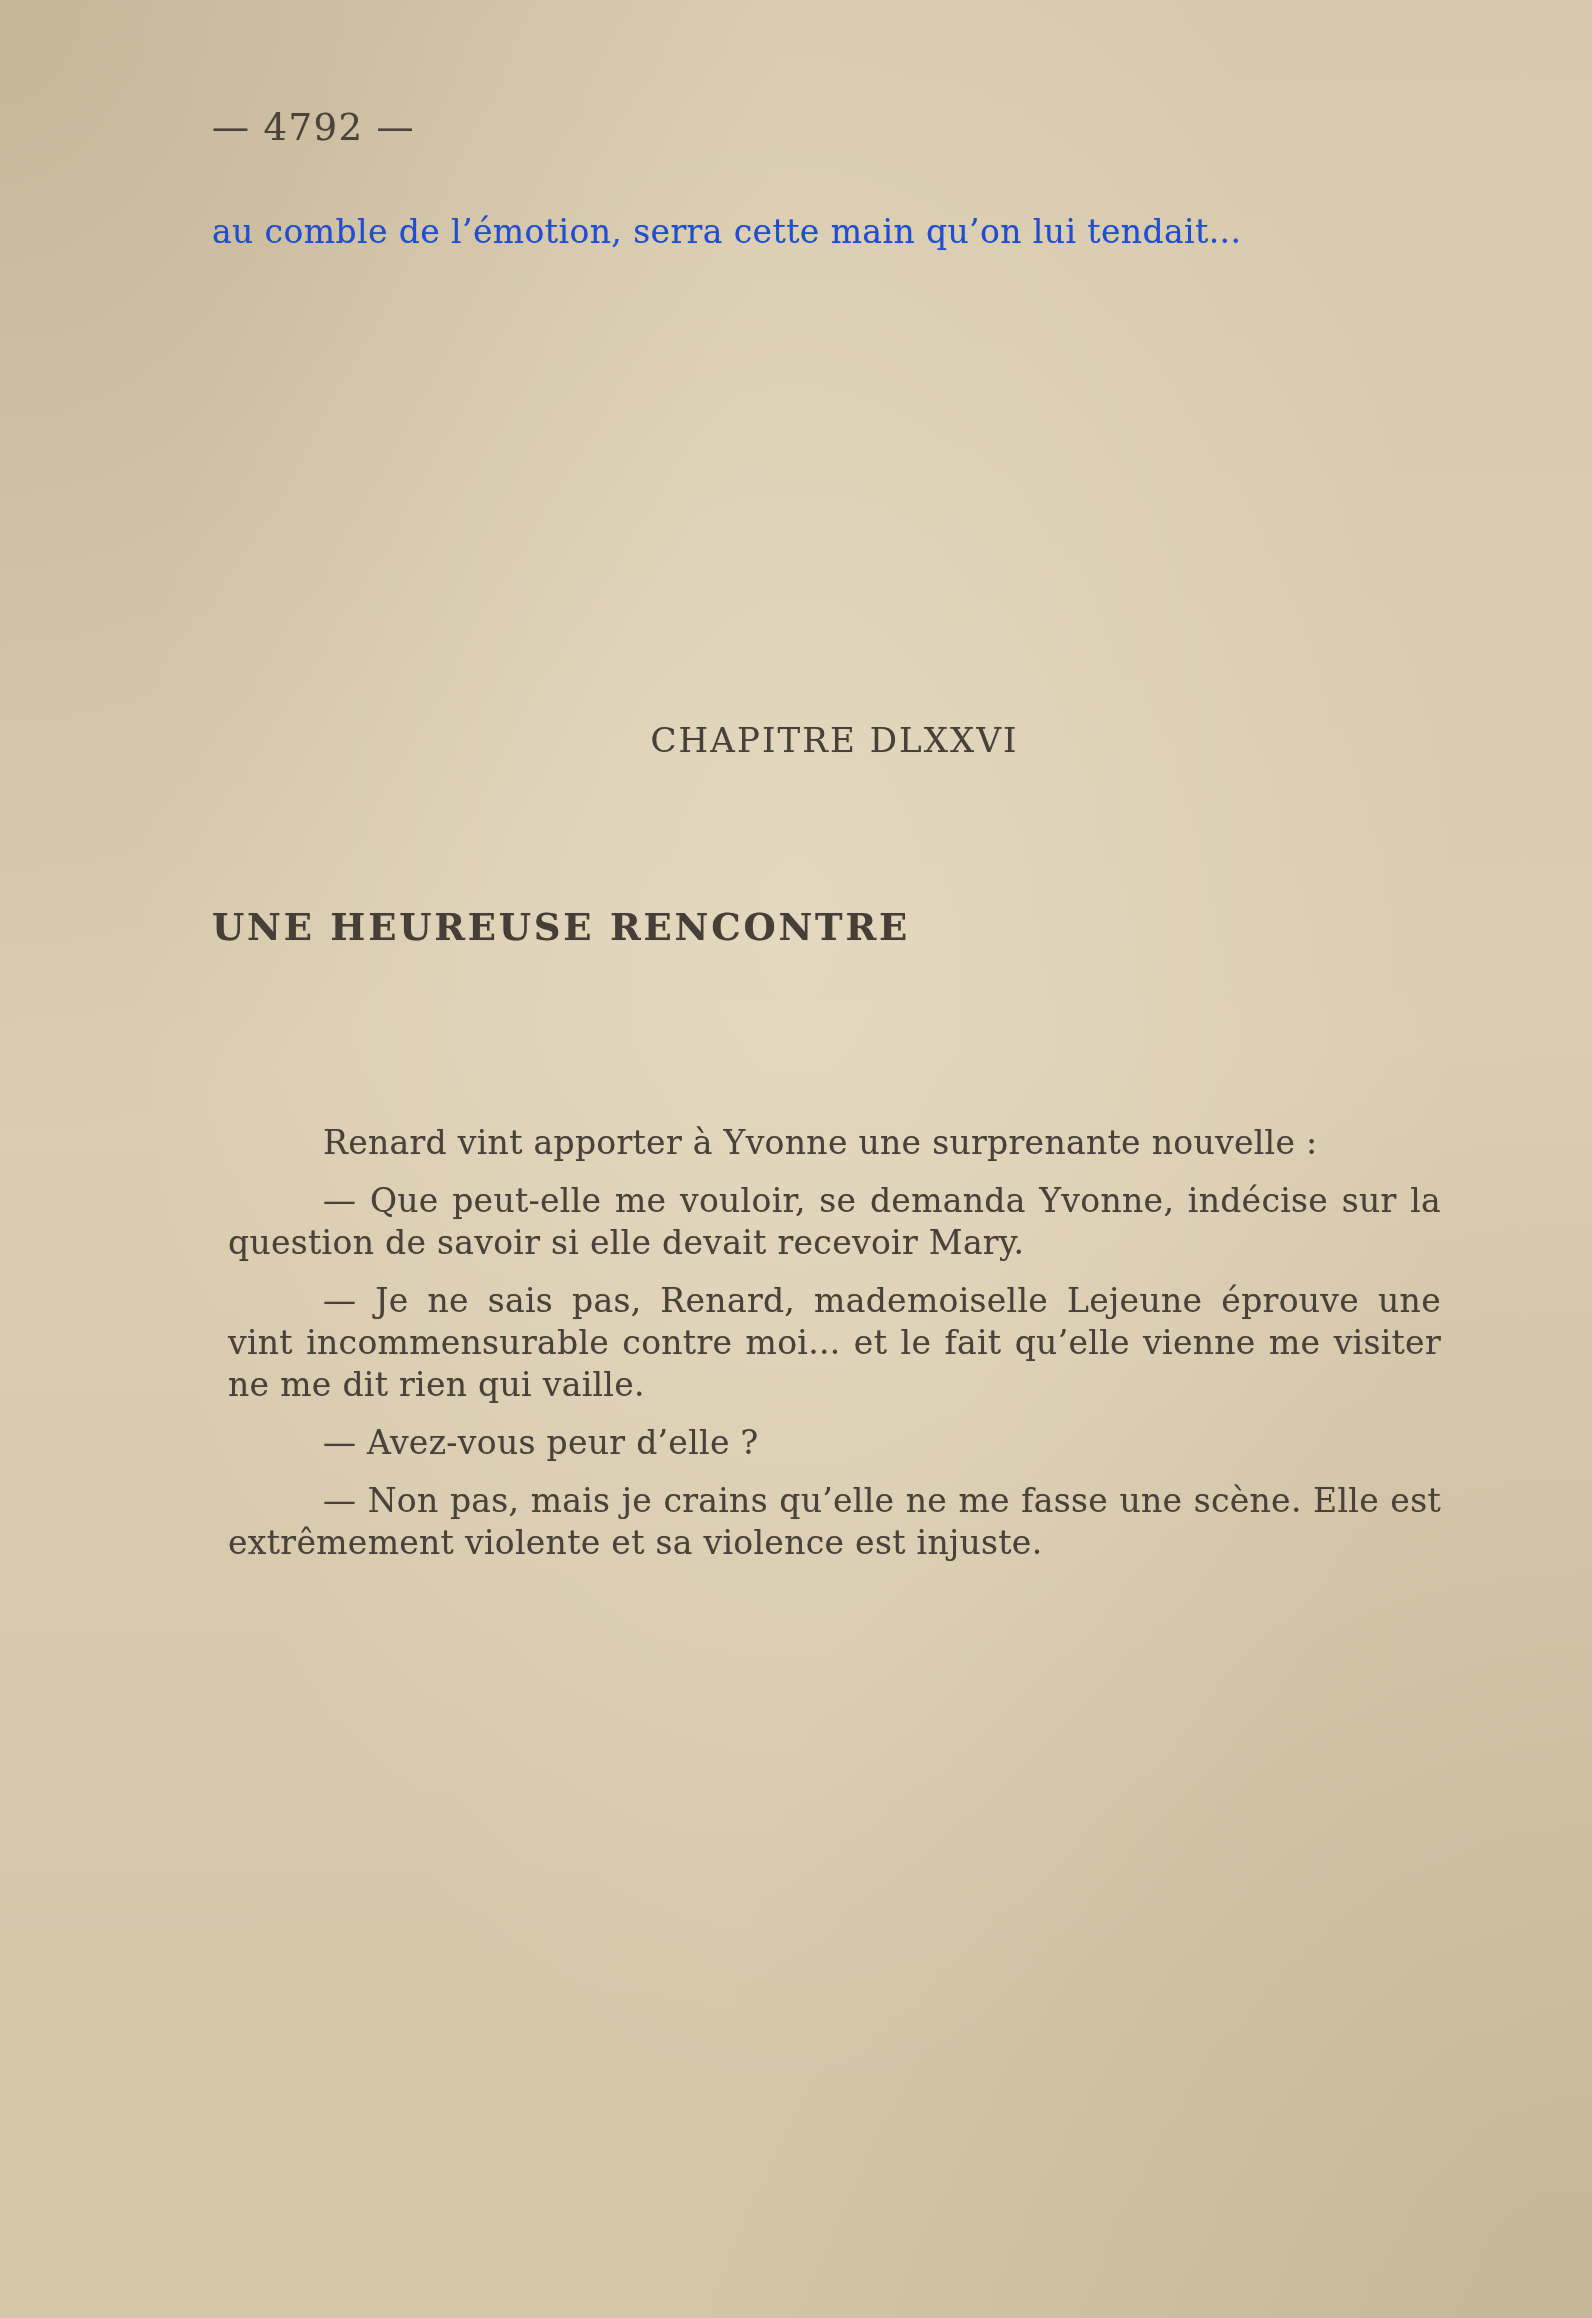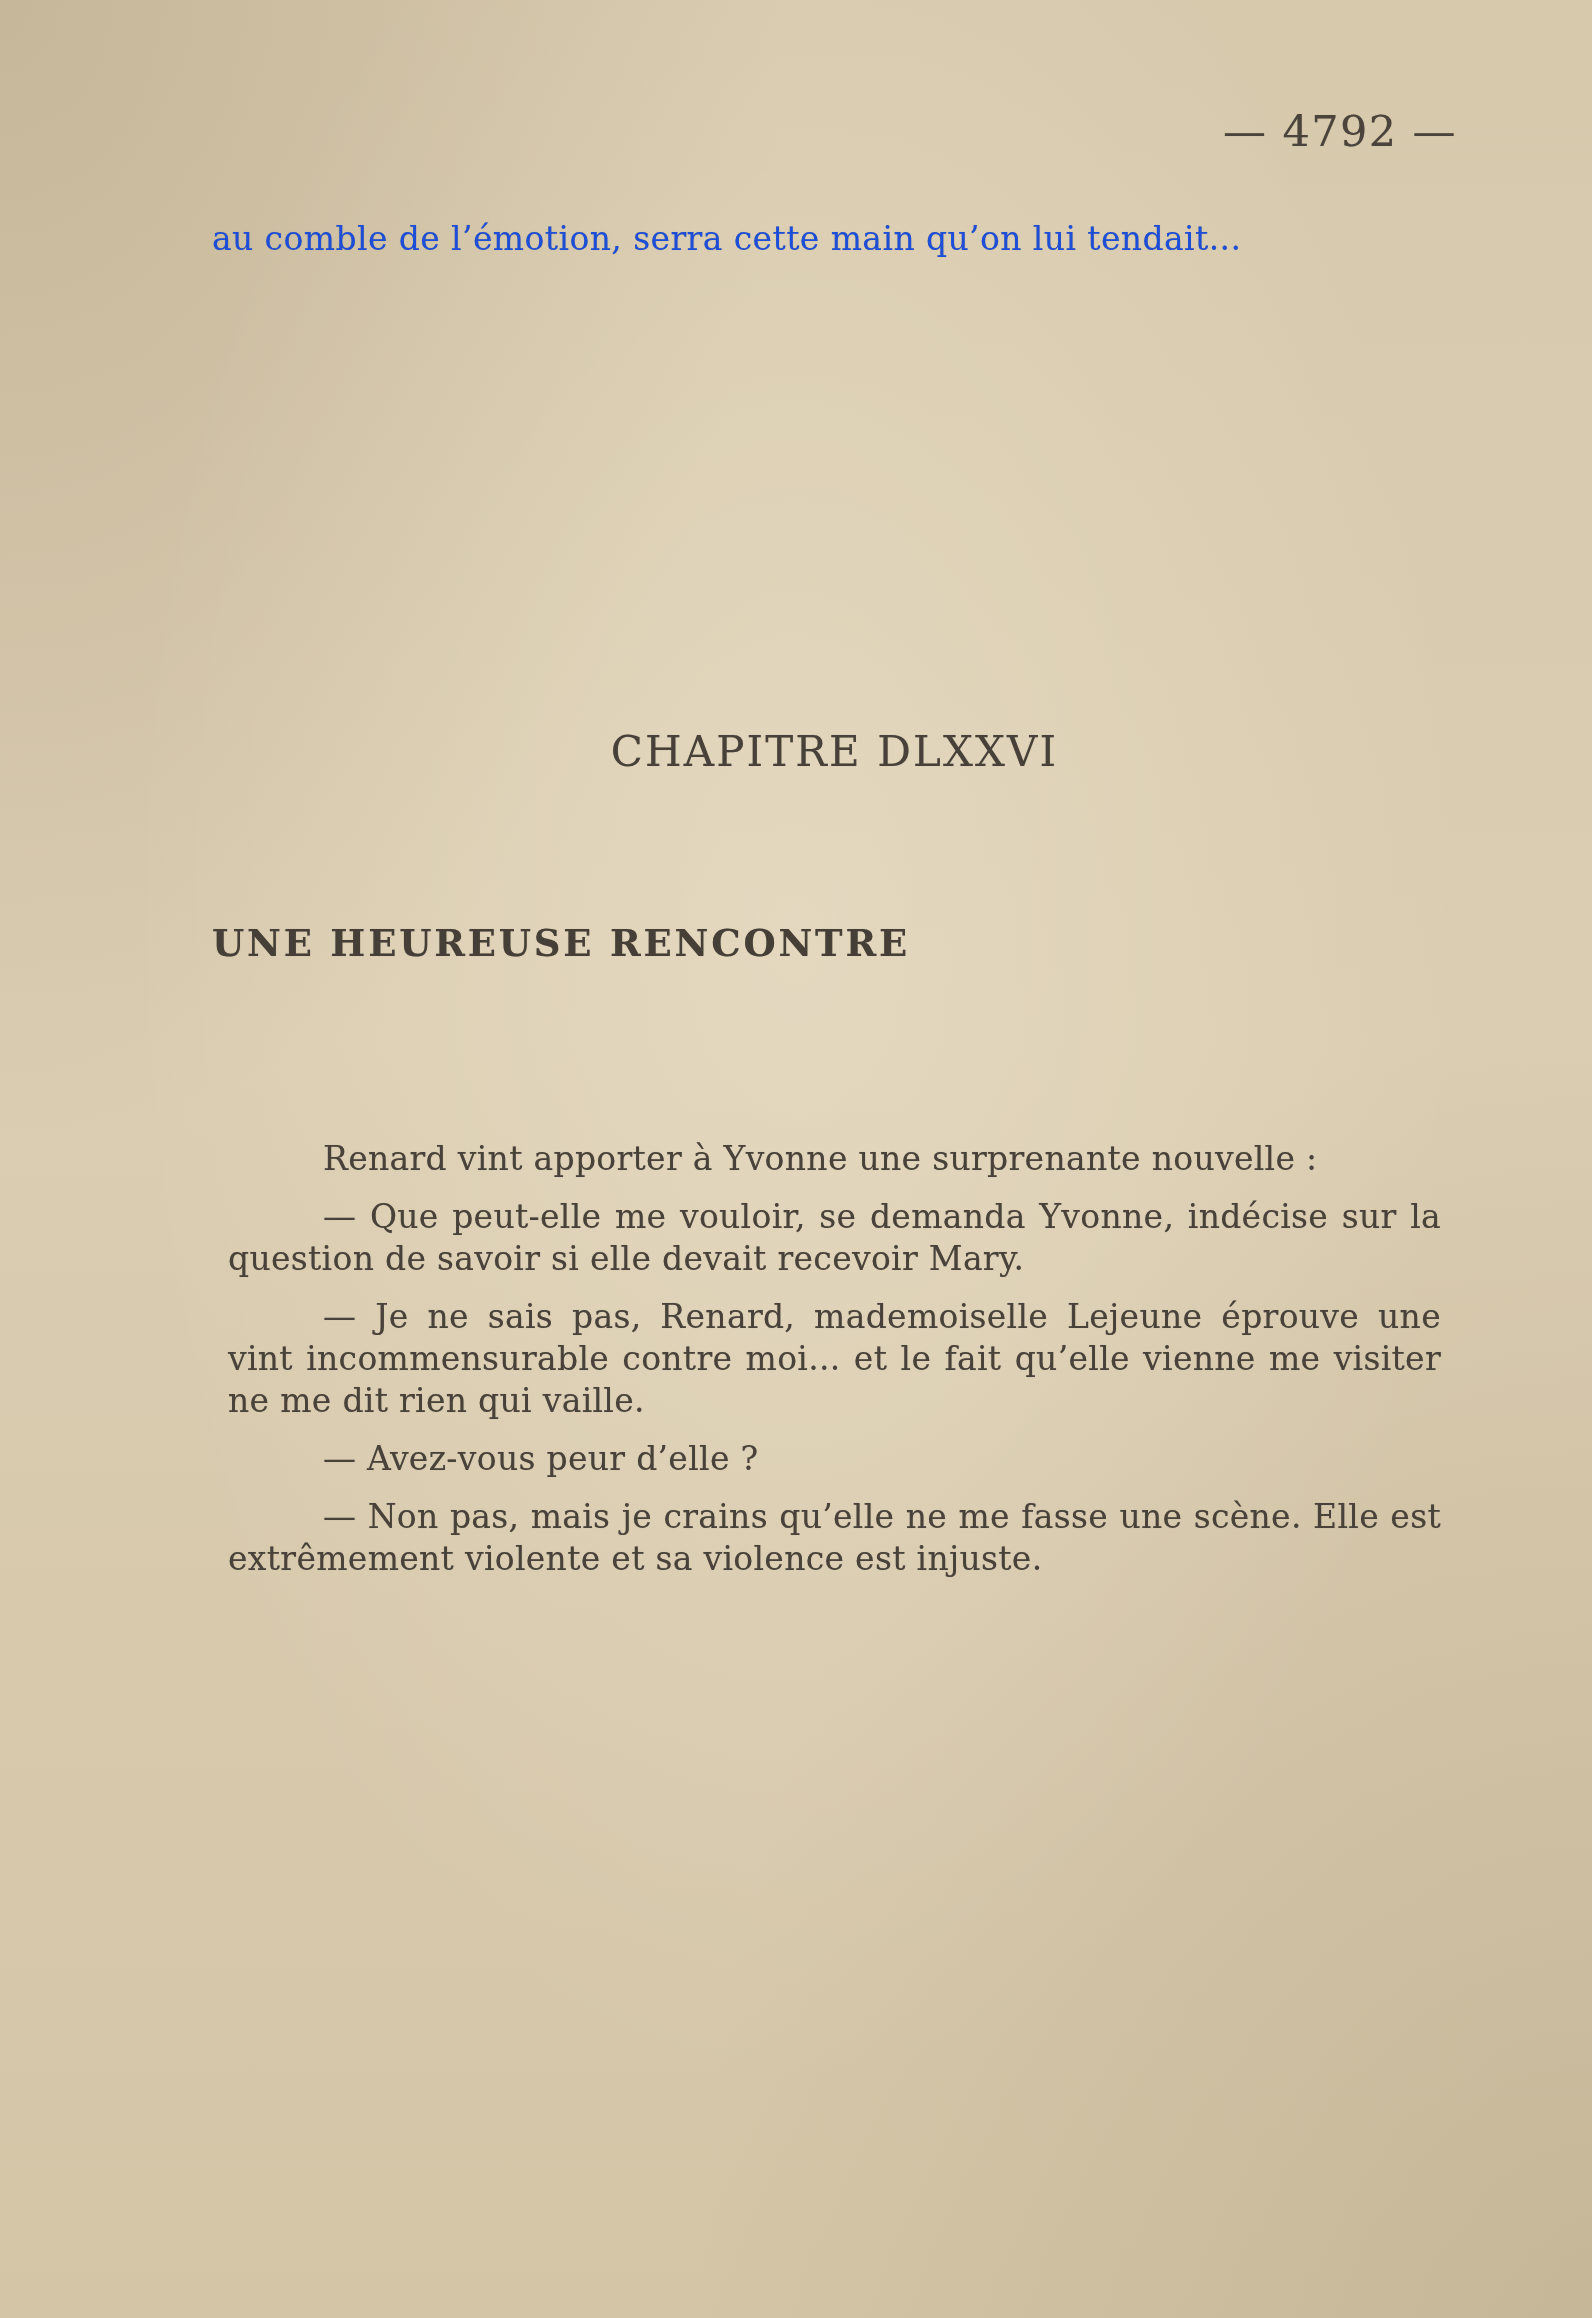--- a/index.html
+++ b/index.html
@@ -20,37 +20,37 @@
     overflow: hidden;
     position: relative;
   }
   .page {
     position: absolute;
     left: 212px;
     top: 106px;
     width: 1245px;
   }
   .page-number {
-    text-align: right;
-    font-size: 43px;
+    text-align: left;
+    font-size: 37px;
     letter-spacing: 1.4px;
     margin-bottom: 62px;
     color: #4a443c;
   }
   .intro-paragraph {
     font-size: 33px;
     line-height: 42px;
     text-align: justify;
     color: #1d4ed8;
     letter-spacing: 0.4px;
   }
   .chapter-heading {
     margin-top: 467px;
     text-align: center;
-    font-size: 42px;
+    font-size: 34px;
     letter-spacing: 2.1px;
     color: #474139;
   }
   .chapter-subtitle {
     margin-top: 145px;
     text-align: left;
     font-size: 37px;
     letter-spacing: 2.8px;
     font-weight: 600;
     color: #453f37;

